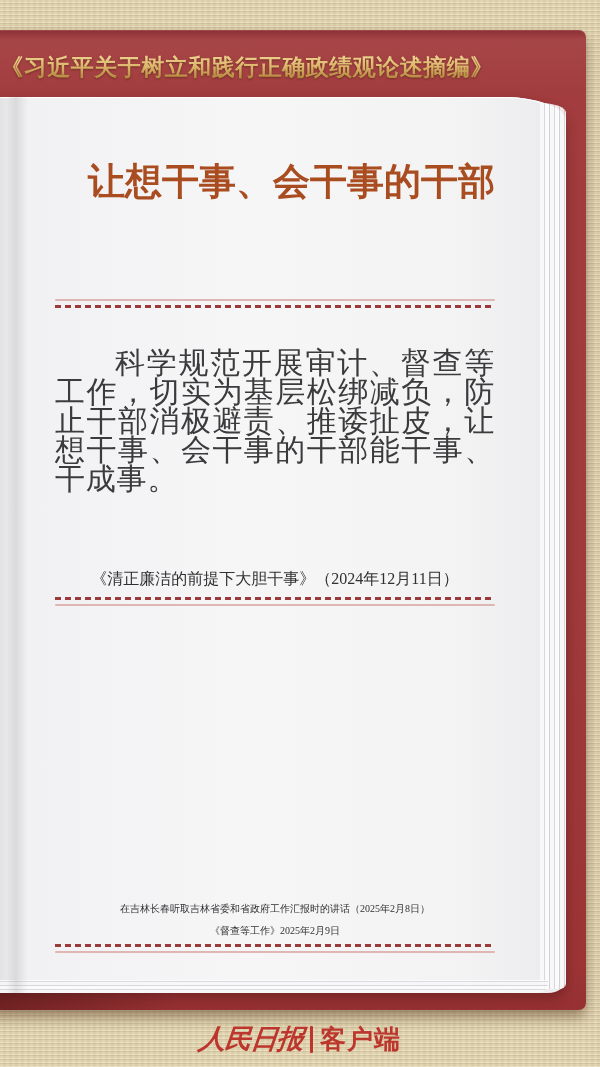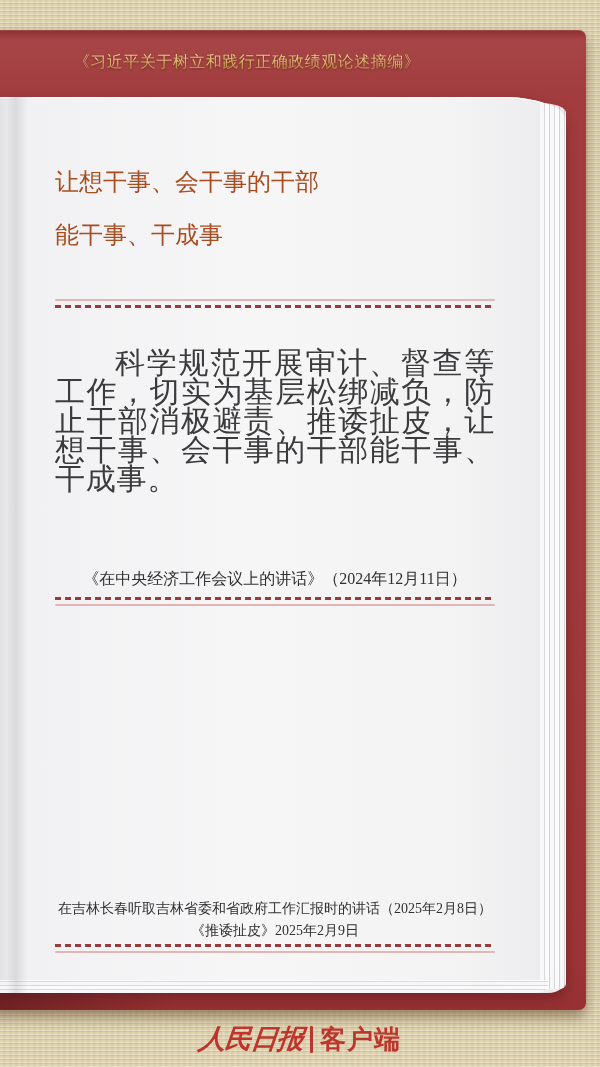--- a/index.html
+++ b/index.html
@@ -18,21 +18,21 @@
     background:linear-gradient(180deg,#8c3034 0px,#a64547 10px,#a23c3e 70px,#a03a3c 520px,#9c3436 940px,#963032 980px);
     box-shadow:0 7px 14px rgba(90,58,32,.55), inset 0 1px 0 rgba(255,255,255,.12);
   }
   .book::after{ 
     content:"";position:absolute;left:0;right:0;bottom:0;height:22px;
     background:linear-gradient(90deg, rgba(46,10,10,.38) 0%, rgba(46,10,10,0) 32%);
     border-radius:0 0 7px 7px;
   }
   .gold-title{
     position:absolute;left:14px;top:22px;width:494px;
-    text-align:center;font-size:16px;font-weight:normal;letter-spacing:.5px;
+    text-align:center;font-size:23px;font-weight:bold;letter-spacing:.5px;
     background:linear-gradient(180deg,#f0d795 5%,#dcb76c 45%,#a87d32 95%);
     -webkit-background-clip:text;background-clip:text;color:transparent;
     filter:drop-shadow(0 1px 1px rgba(60,20,0,.45));
     white-space:nowrap;
   }
   
   .page{
     position:absolute;left:-12px;top:97px;width:578px;height:896px;
     border-radius:16px 64px 18px 8px / 10px 24px 14px 8px;
     background:linear-gradient(90deg,#e9e9ec 0px,#e2e2e5 12px,#f1f1f3 30px,#f6f6f7 45%,#f3f3f4 82%,#ececee 97%);
@@ -50,40 +50,40 @@
     border-radius:0 0 10px 8px;opacity:.85;
   }
   .page-crease{
     position:absolute;top:0;bottom:0;left:18px;width:22px;
     background:linear-gradient(90deg,rgba(0,0,0,0) 0%,rgba(70,70,80,.13) 45%,rgba(0,0,0,0) 100%);
   }
   
   .content{position:absolute;left:67px;top:0;width:440px;height:100%;}
   .main-title{
     position:absolute;top:58px;left:0;width:440px;
-    font-family:"Liberation Sans",sans-serif;font-weight:400;
-    font-size:24px;line-height:53px;text-align:left;
+    font-family:"Liberation Sans",sans-serif;font-weight:700;
+    font-size:37px;line-height:53px;text-align:right;
     color:#a94c20;letter-spacing:0;
   }
   .sep{position:absolute;left:0;width:440px;}
   .sep .solid{height:2px;background:#dfb6b4;border-radius:1px;}
   .sep .dash{height:3px;background:repeating-linear-gradient(90deg,#9b3a3a 0 6px,rgba(0,0,0,0) 6px 10px);}
   .sep .gap{height:4px;}
   .sep1{top:202px;} .sep2{top:500px;} .sep3{top:847px;}
   .body-para{
     position:absolute;left:0;width:440px;
     font-size:30px;line-height:29px;letter-spacing:.8px;
     color:#3b3b3d;text-indent:2em;text-align:justify;
   }
   .para1{top:251px;} .para2{top:530px;}
   .citation{
     position:absolute;left:0;width:440px;text-align:center;color:#303032;
   }
   .cit1{top:472px;font-size:16px;}
-  .cit2{top:801px;font-size:14px;line-height:22px;}
+  .cit2{top:801px;font-size:10px;line-height:22px;}
   
   .brand{
     position:absolute;left:0;top:1022px;width:600px;height:34px;
     display:flex;align-items:center;justify-content:center;gap:7px;
   }
   .brand-script{
     font-family:"DejaVu Serif",serif;font-style:italic;font-weight:bold;
     font-size:27px;color:#bc362d;transform:skewX(-6deg);display:inline-block;
     letter-spacing:-1px;
   }
@@ -102,43 +102,42 @@
 
 <div class="page">
   <div class="page-stack-right"></div>
   <div class="page-stack-bottom"></div>
   <div class="page-crease"></div>
 
   <div class="content">
 
     <div class="main-title">
       <div>让想干事、会干事的干部</div>
-      <div>能干事、干成事</div>
     </div>
 
     <div class="sep sep1">
       <div class="solid"></div>
       <div class="gap"></div>
       <div class="dash"></div>
     </div>
 
     <div class="body-para para1">科学规范开展审计、督查等工作，切实为基层松绑减负，防止干部消极避责、推诿扯皮，让想干事、会干事的干部能干事、干成事。</div>
 
-    <div class="citation cit1">《在中央经济工作会议上的讲话》（2024年12月11日）</div>
+    <div class="citation cit1">《清正廉洁的前提下大胆干事》（2024年12月11日）</div>
 
     <div class="sep sep2">
       <div class="dash"></div>
       <div class="gap"></div>
       <div class="solid"></div>
     </div>
 
 
     <div class="citation cit2">
       <div>在吉林长春听取吉林省委和省政府工作汇报时的讲话（2025年2月8日）</div>
-      <div>《推诿扯皮》2025年2月9日</div>
+      <div>《督查等工作》2025年2月9日</div>
     </div>
 
     <div class="sep sep3">
       <div class="dash"></div>
       <div class="gap"></div>
       <div class="solid"></div>
     </div>
 
   </div>
 </div>

